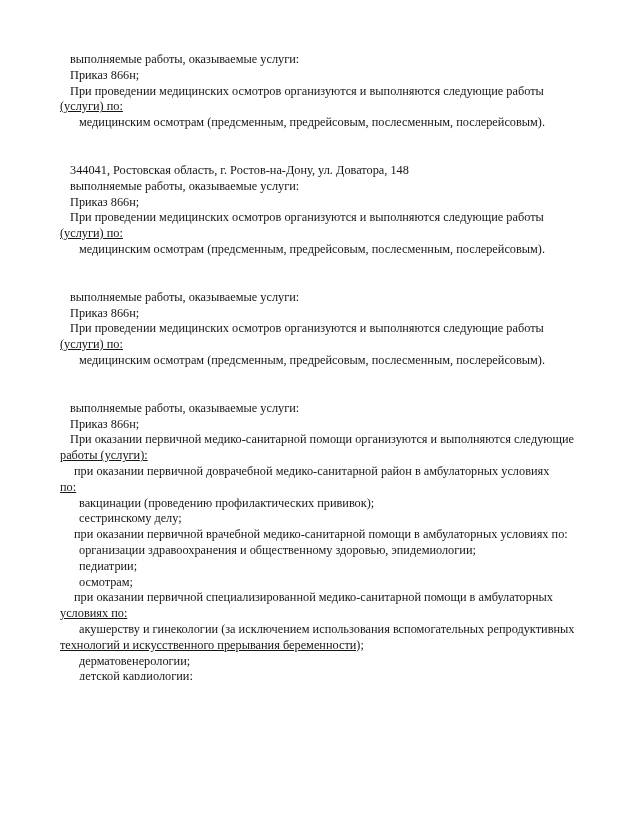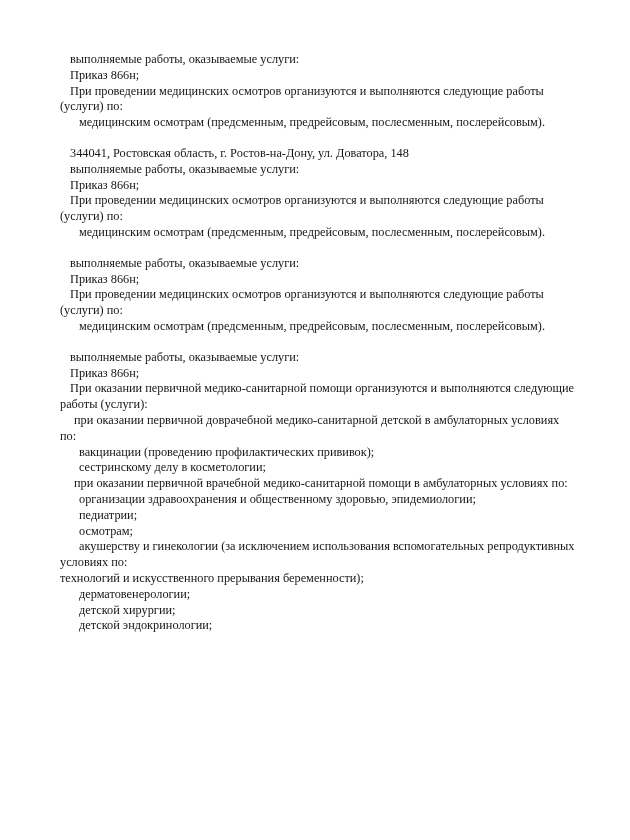--- a/index.html
+++ b/index.html
@@ -14,24 +14,24 @@
     height: 680px;
     background: #ffffff;
     overflow: hidden;
     padding: 52px 28px 0 60px;
     font-family: "Liberation Serif", "DejaVu Serif", serif;
     font-size: 12.3px;
     line-height: 15.8px;
     color: #161616;
     -webkit-font-smoothing: antialiased;
   }
-  .block + .block { margin-top: 15px; }
+  .block + .block { margin-top: 32px; }
   .ln { white-space: nowrap; }
   
-  .i0 { padding-left: 0; }
+  .i0 { padding-left: 0; text-decoration: underline; }
   .i1 { padding-left: 10px; }
   .i2 { padding-left: 14px; }
   .i3 { padding-left: 19px; }
 </style>
 </head>
 <body>
 
 <div class="page" style="background: rgb(255, 255, 255); color: rgb(22, 22, 22);">
   <div>
       <div class="block">
@@ -54,29 +54,31 @@
         <div class="ln i1">Приказ 866н;</div>
         <div class="ln i1">При проведении медицинских осмотров организуются и выполняются следующие работы</div>
         <div class="ln i0">(услуги) по:</div>
         <div class="ln i3">медицинским осмотрам (предсменным, предрейсовым, послесменным, послерейсовым).</div>
       </div>
       <div class="block">
         <div class="ln i1">выполняемые работы, оказываемые услуги:</div>
         <div class="ln i1">Приказ 866н;</div>
         <div class="ln i1">При оказании первичной медико-санитарной помощи организуются и выполняются следующие</div>
         <div class="ln i0">работы (услуги):</div>
-        <div class="ln i2">при оказании первичной доврачебной медико-санитарной детской в амбулаторных условиях</div>
+        <div class="ln i2">при оказании первичной доврачебной медико-санитарной район в амбулаторных условиях</div>
         <div class="ln i0">по:</div>
         <div class="ln i3">вакцинации (проведению профилактических прививок);</div>
-        <div class="ln i3">сестринскому делу в косметологии;</div>
+        <div class="ln i3">сестринскому делу;</div>
         <div class="ln i2">при оказании первичной врачебной медико-санитарной помощи в амбулаторных условиях по:</div>
         <div class="ln i3">организации здравоохранения и общественному здоровью, эпидемиологии;</div>
         <div class="ln i3">педиатрии;</div>
         <div class="ln i3">осмотрам;</div>
+        <div class="ln i2">при оказании первичной специализированной медико-санитарной помощи в амбулаторных</div>
+        <div class="ln i0">условиях по:</div>
         <div class="ln i3">акушерству и гинекологии (за исключением использования вспомогательных репродуктивных</div>
-        <div class="ln i0">условиях по:</div>
         <div class="ln i0">технологий и искусственного прерывания беременности);</div>
         <div class="ln i3">дерматовенерологии;</div>
+        <div class="ln i3">детской кардиологии;</div>
         <div class="ln i3">детской хирургии;</div>
         <div class="ln i3">детской эндокринологии;</div>
       </div>
     </div>
 </div>
 
 </body></html>

